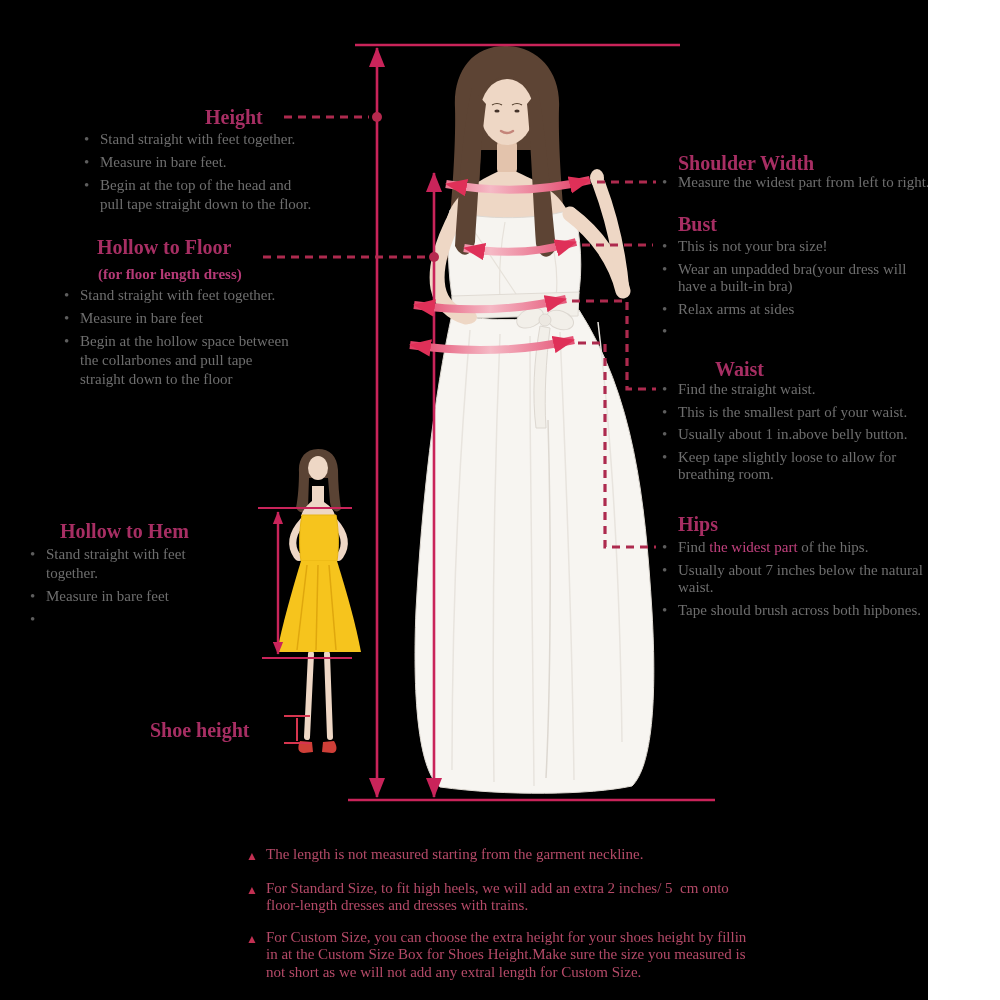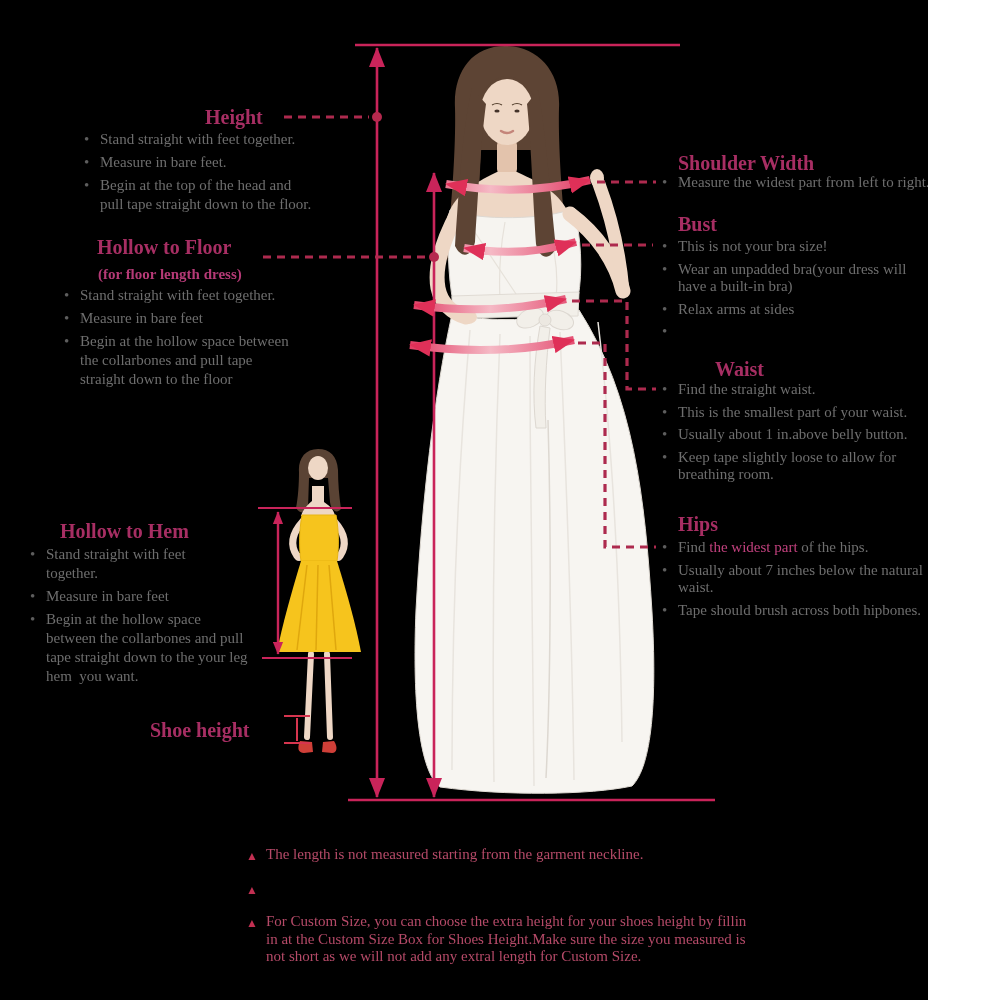--- a/index.html
+++ b/index.html
@@ -193,24 +193,20 @@
 together.</span><span class="hl"></span><span></span></span>
   </div>
 
   <div class="bullet">
     <span class="dot">•</span>
     <span class="btxt"><span>Measure in bare feet</span><span class="hl"></span><span></span></span>
   </div>
 
   <div class="bullet">
     <span class="dot">•</span>
-    <span class="btxt"><span>Begin at the hollow space
-between the collarbones and pull
-tape straight down to the your leg
-hem  you want.</span><span class="hl"></span><span></span></span>
   </div>
 </div>
 
   <div class="sec-title" style="left:150px;top:719px;">Shoe height</div>
 
   <div class="sec-title" style="left:678px;top:152px;">Shoulder Width</div>
   <div class="bullets rcol" style="left:662px;top:174px;width:330px;">
   <div class="bullet">
     <span class="dot">•</span>
     <span class="btxt"><span>Measure the widest part from left to right.</span><span class="hl"></span><span></span></span>
@@ -284,20 +280,22 @@
 </div>
 
   <div id="notes">
   <div class="note">
     <span class="tri">▲</span>
     <span class="ntxt">The length is not measured starting from the garment neckline.</span>
   </div>
 
   <div class="note">
     <span class="tri">▲</span>
+    <span class="ntxt">For Standard Size, to fit high heels, we will add an extra 2 inches/ 5  cm onto
+floor-length dresses and dresses with trains.</span>
   </div>
 
   <div class="note">
     <span class="tri">▲</span>
     <span class="ntxt">For Custom Size, you can choose the extra height for your shoes height by fillin
 in at the Custom Size Box for Shoes Height.Make sure the size you measured is
 not short as we will not add any extral length for Custom Size.</span>
   </div>
 </div>
 

